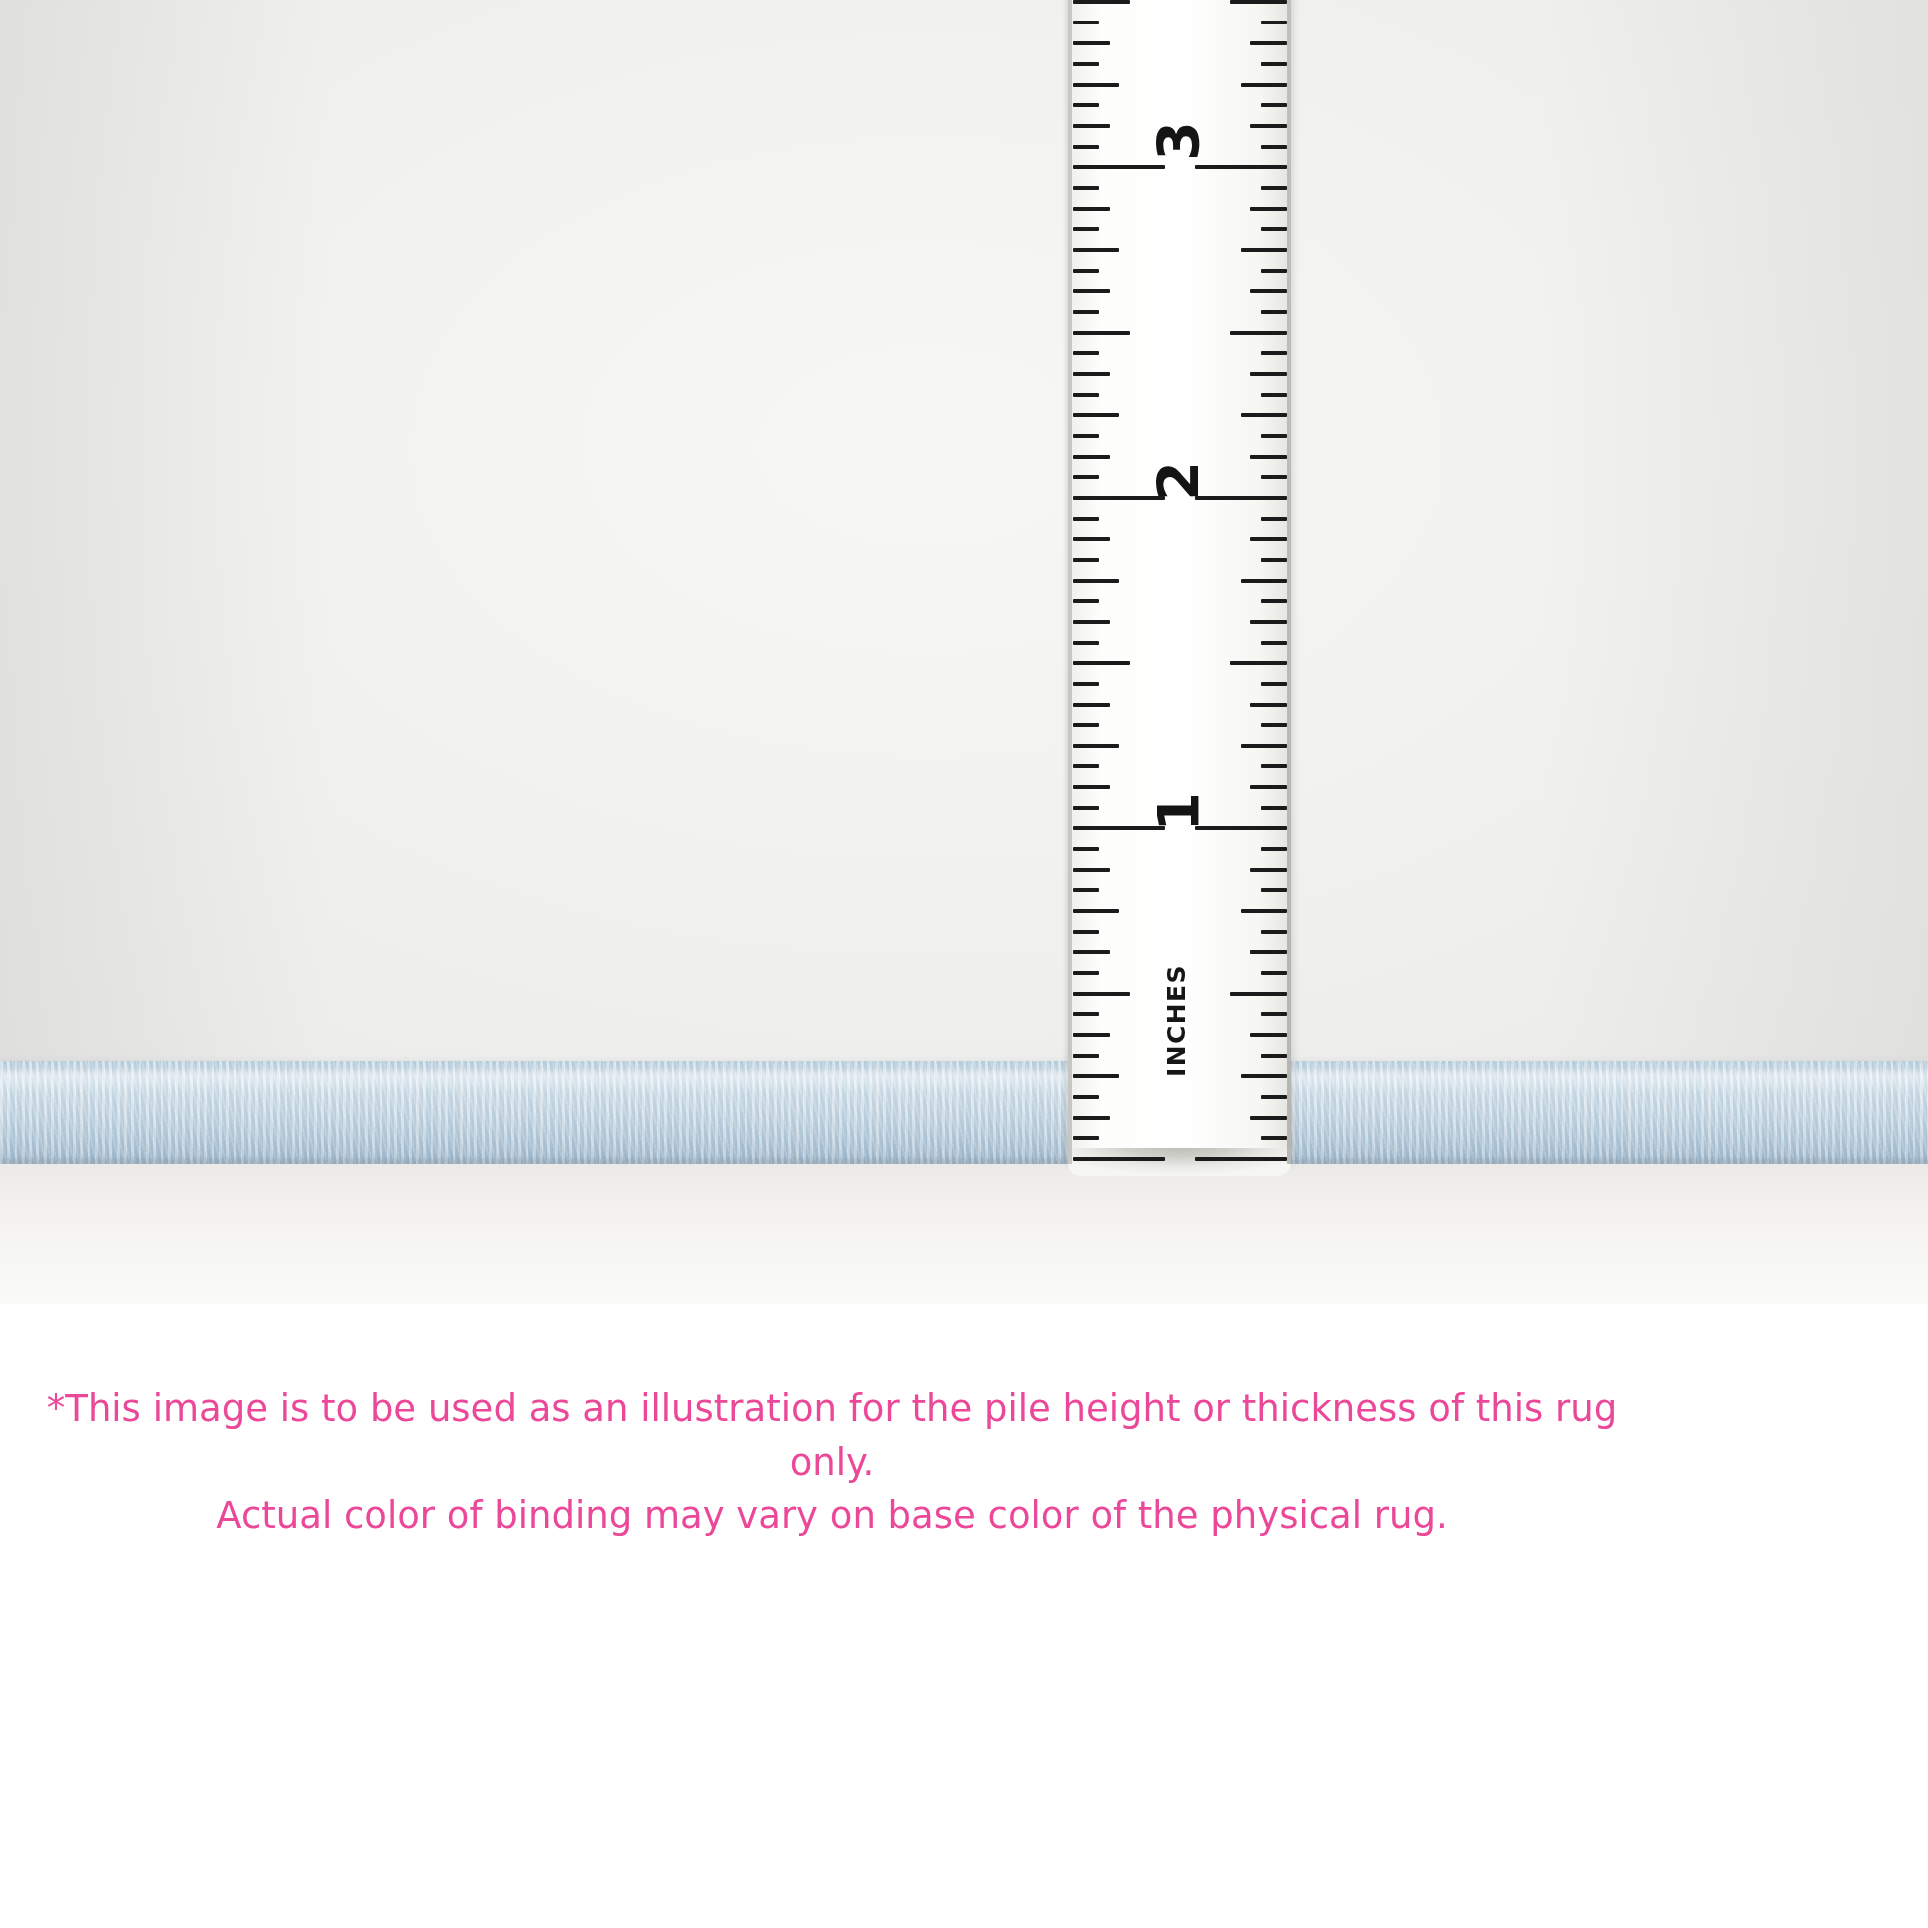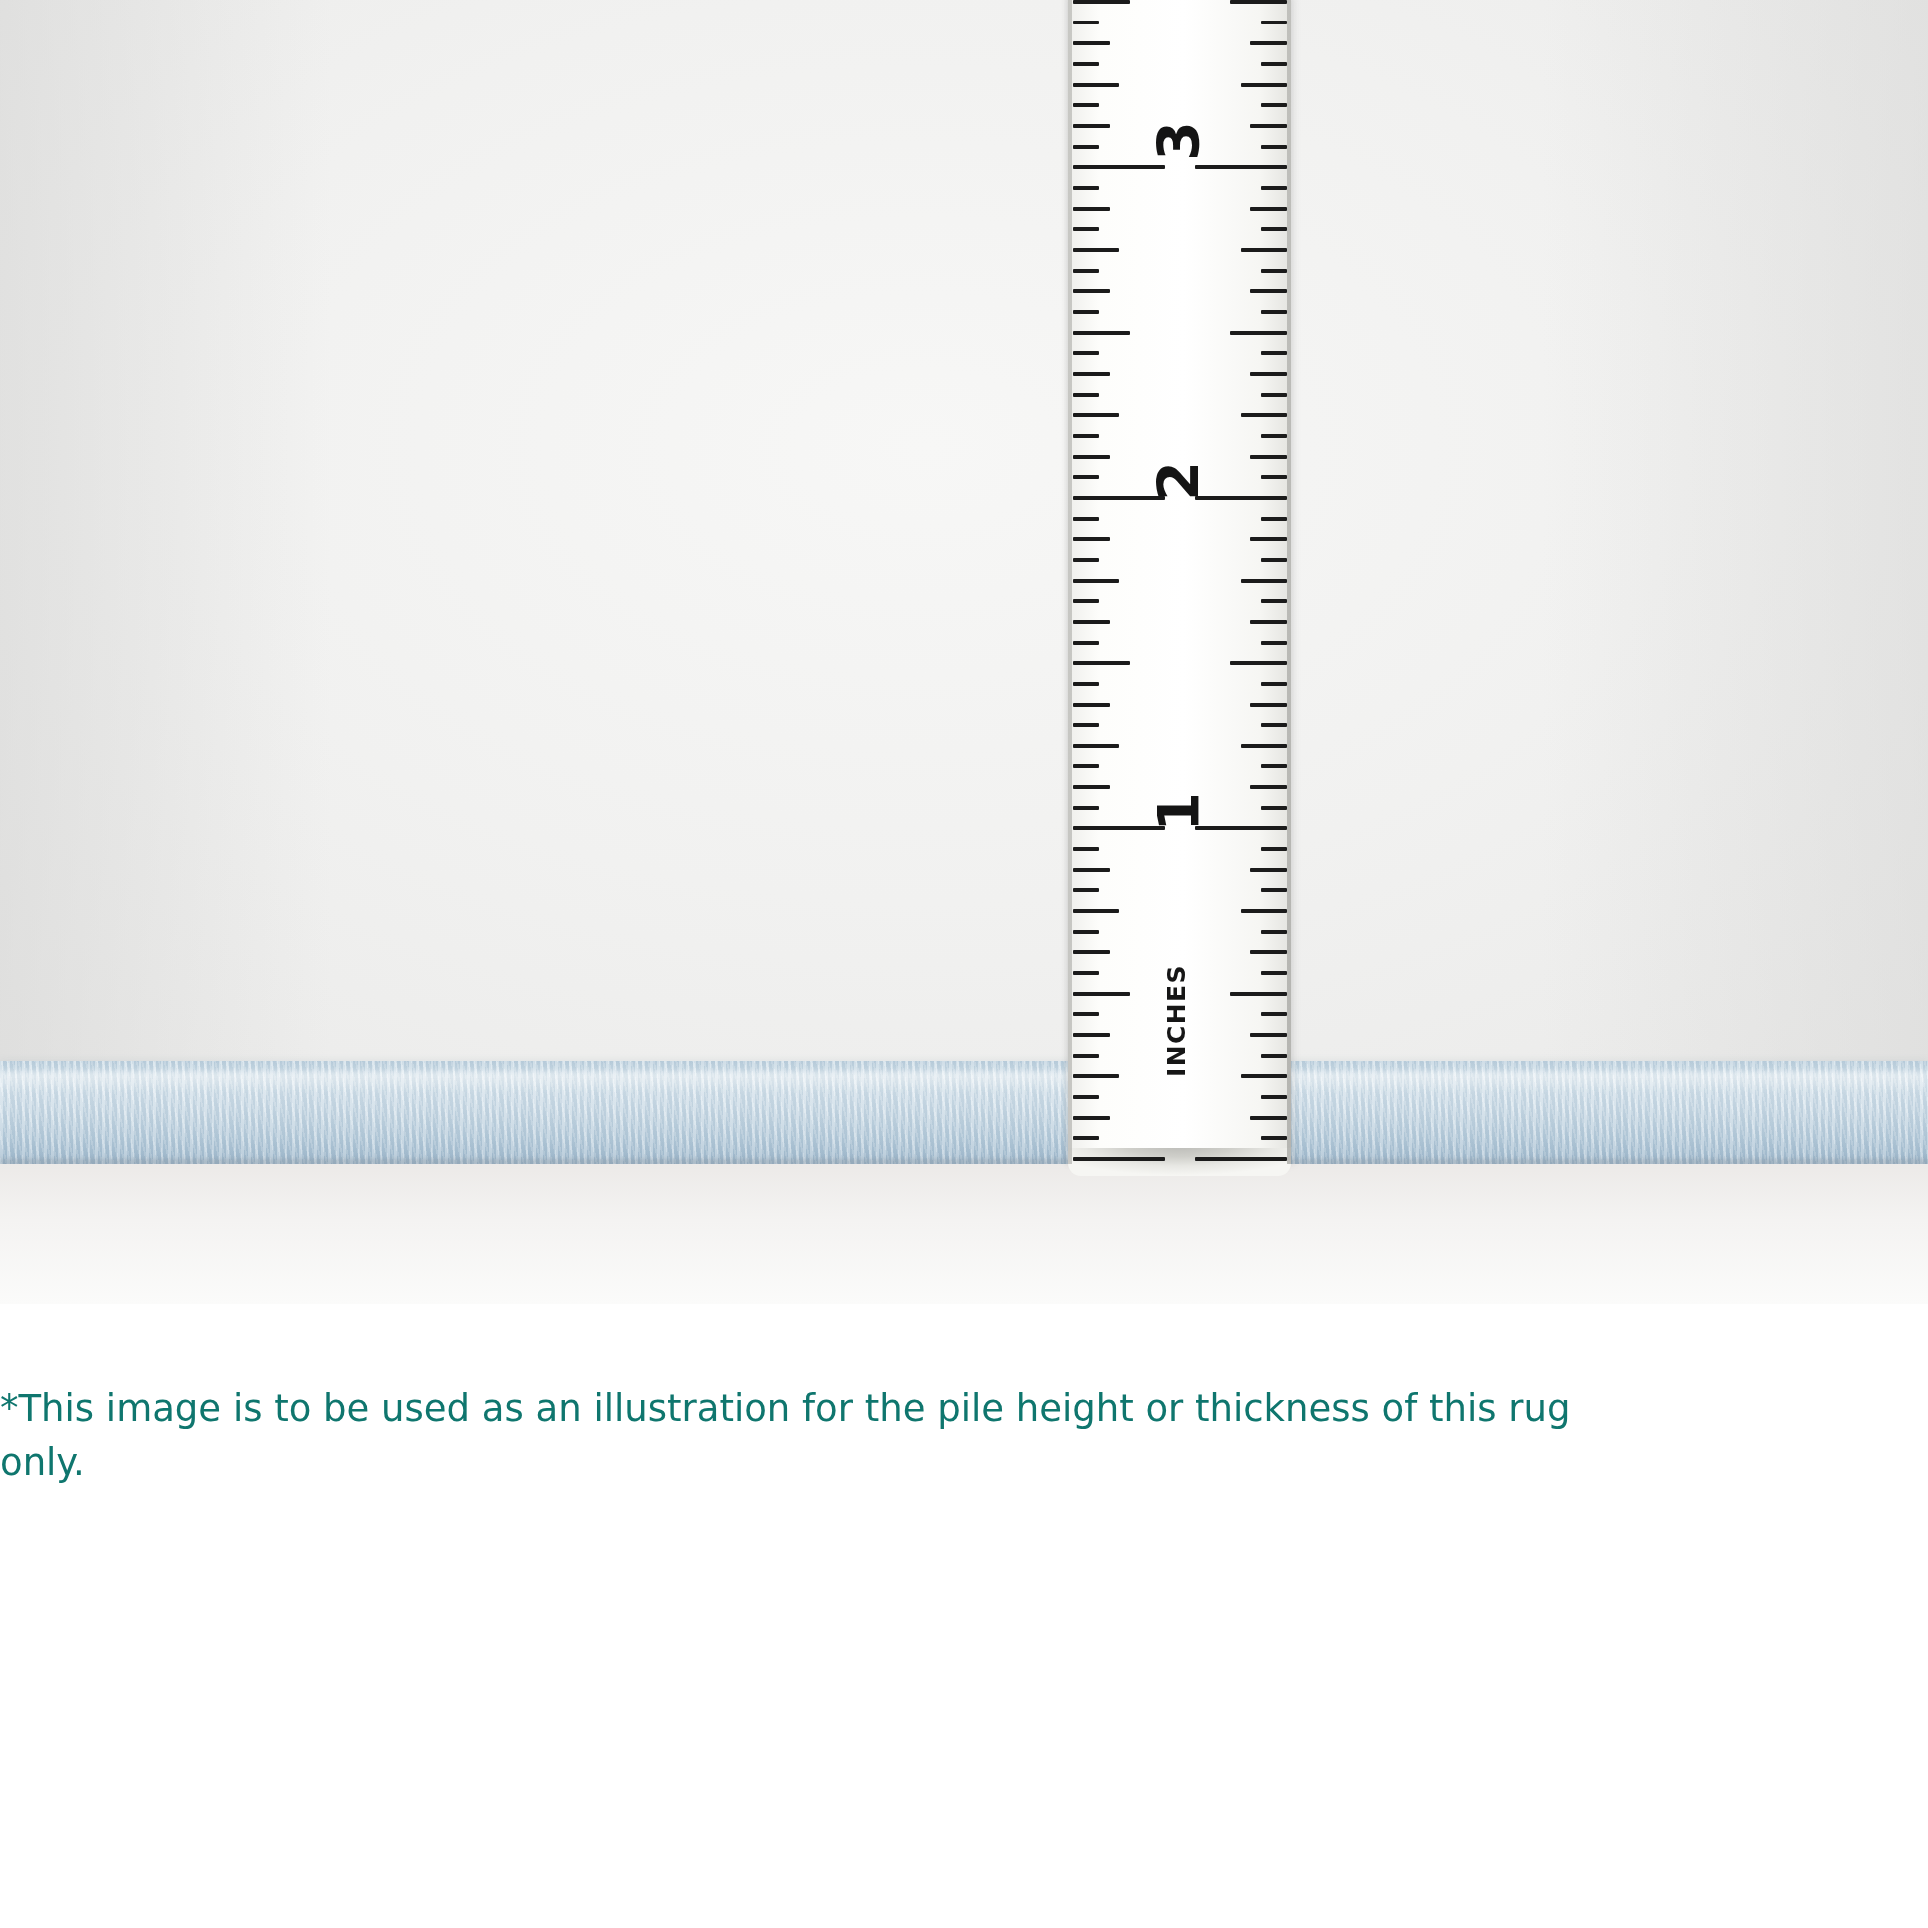--- a/index.html
+++ b/index.html
@@ -201,25 +201,25 @@
     letter-spacing: 1.4px;
     white-space: nowrap;
   }
 
   
   .caption {
     position: absolute;
     left: 0;
     top: 1382px;
     width: 1664px;
-    text-align: left;
+    text-align: center;
     font-family: "DejaVu Sans", sans-serif;
     font-size: 37px;
     line-height: 1.45;
-    color: #0f766e;
+    color: #ec4899;
   }
   .caption-line { display: block; }
 </style>
 </head>
 <body>
 
 <div id="scene">
 
   <div class="photo">
     <div class="wall"></div>
@@ -359,16 +359,17 @@
 
     <div class="ruler-num" style="left:1159px; top:108px;">3</div>
     <div class="ruler-num" style="left:1159px; top:448px;">2</div>
     <div class="ruler-num" style="left:1159px; top:779px;">1</div>
 
     <div class="ruler-label" style="left:1120px; top:1006px;">INCHES</div>
   </div>
 
   <div class="caption">
     <span class="caption-line">*This image is to be used as an illustration for the pile height or thickness of this rug only.</span>
+    <span class="caption-line">Actual color of binding may vary on base color of the physical rug.</span>
   </div>
 
 </div>
 
 
 </body></html>

